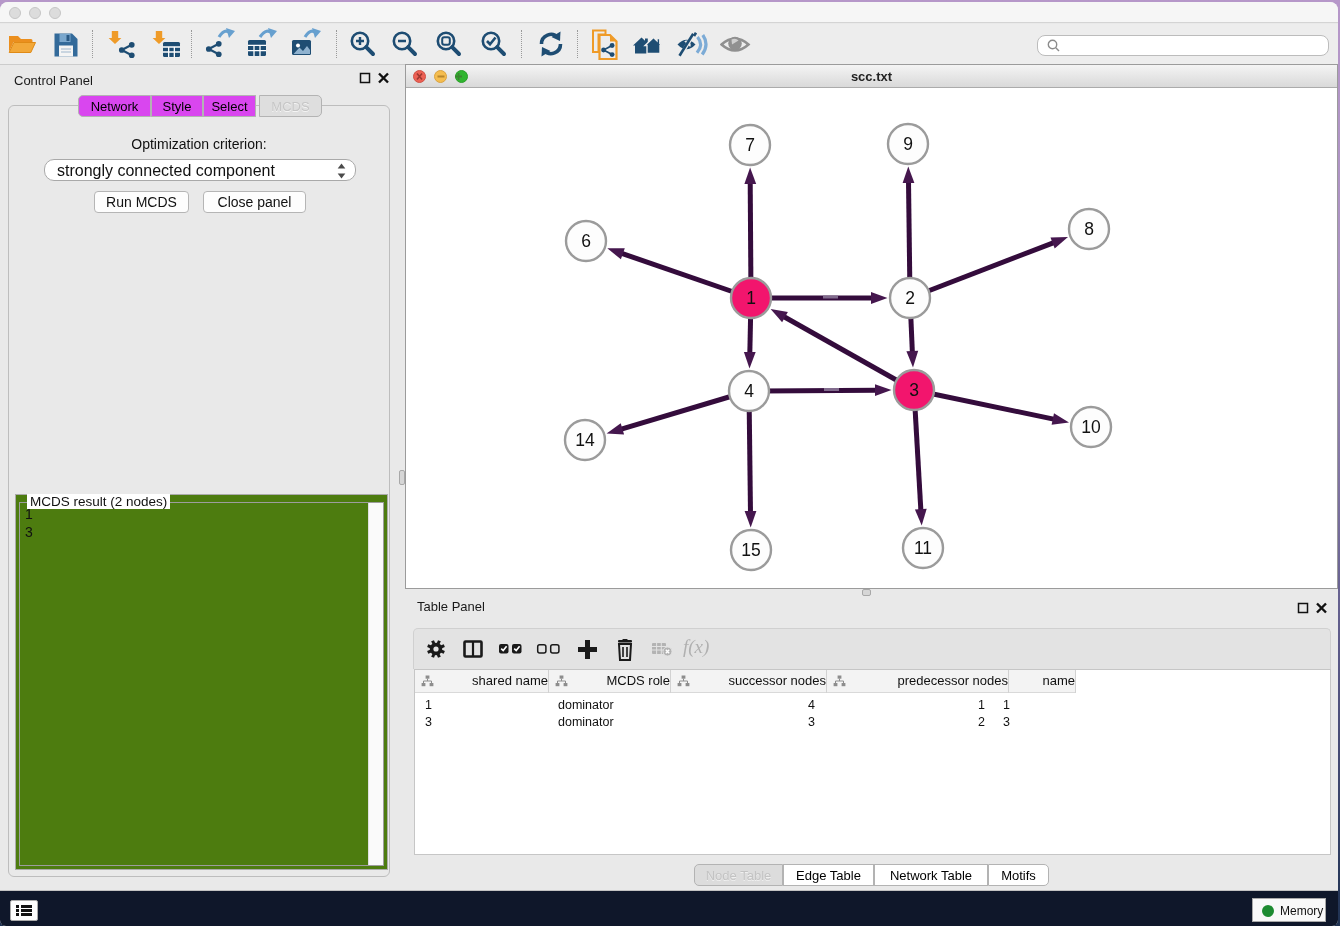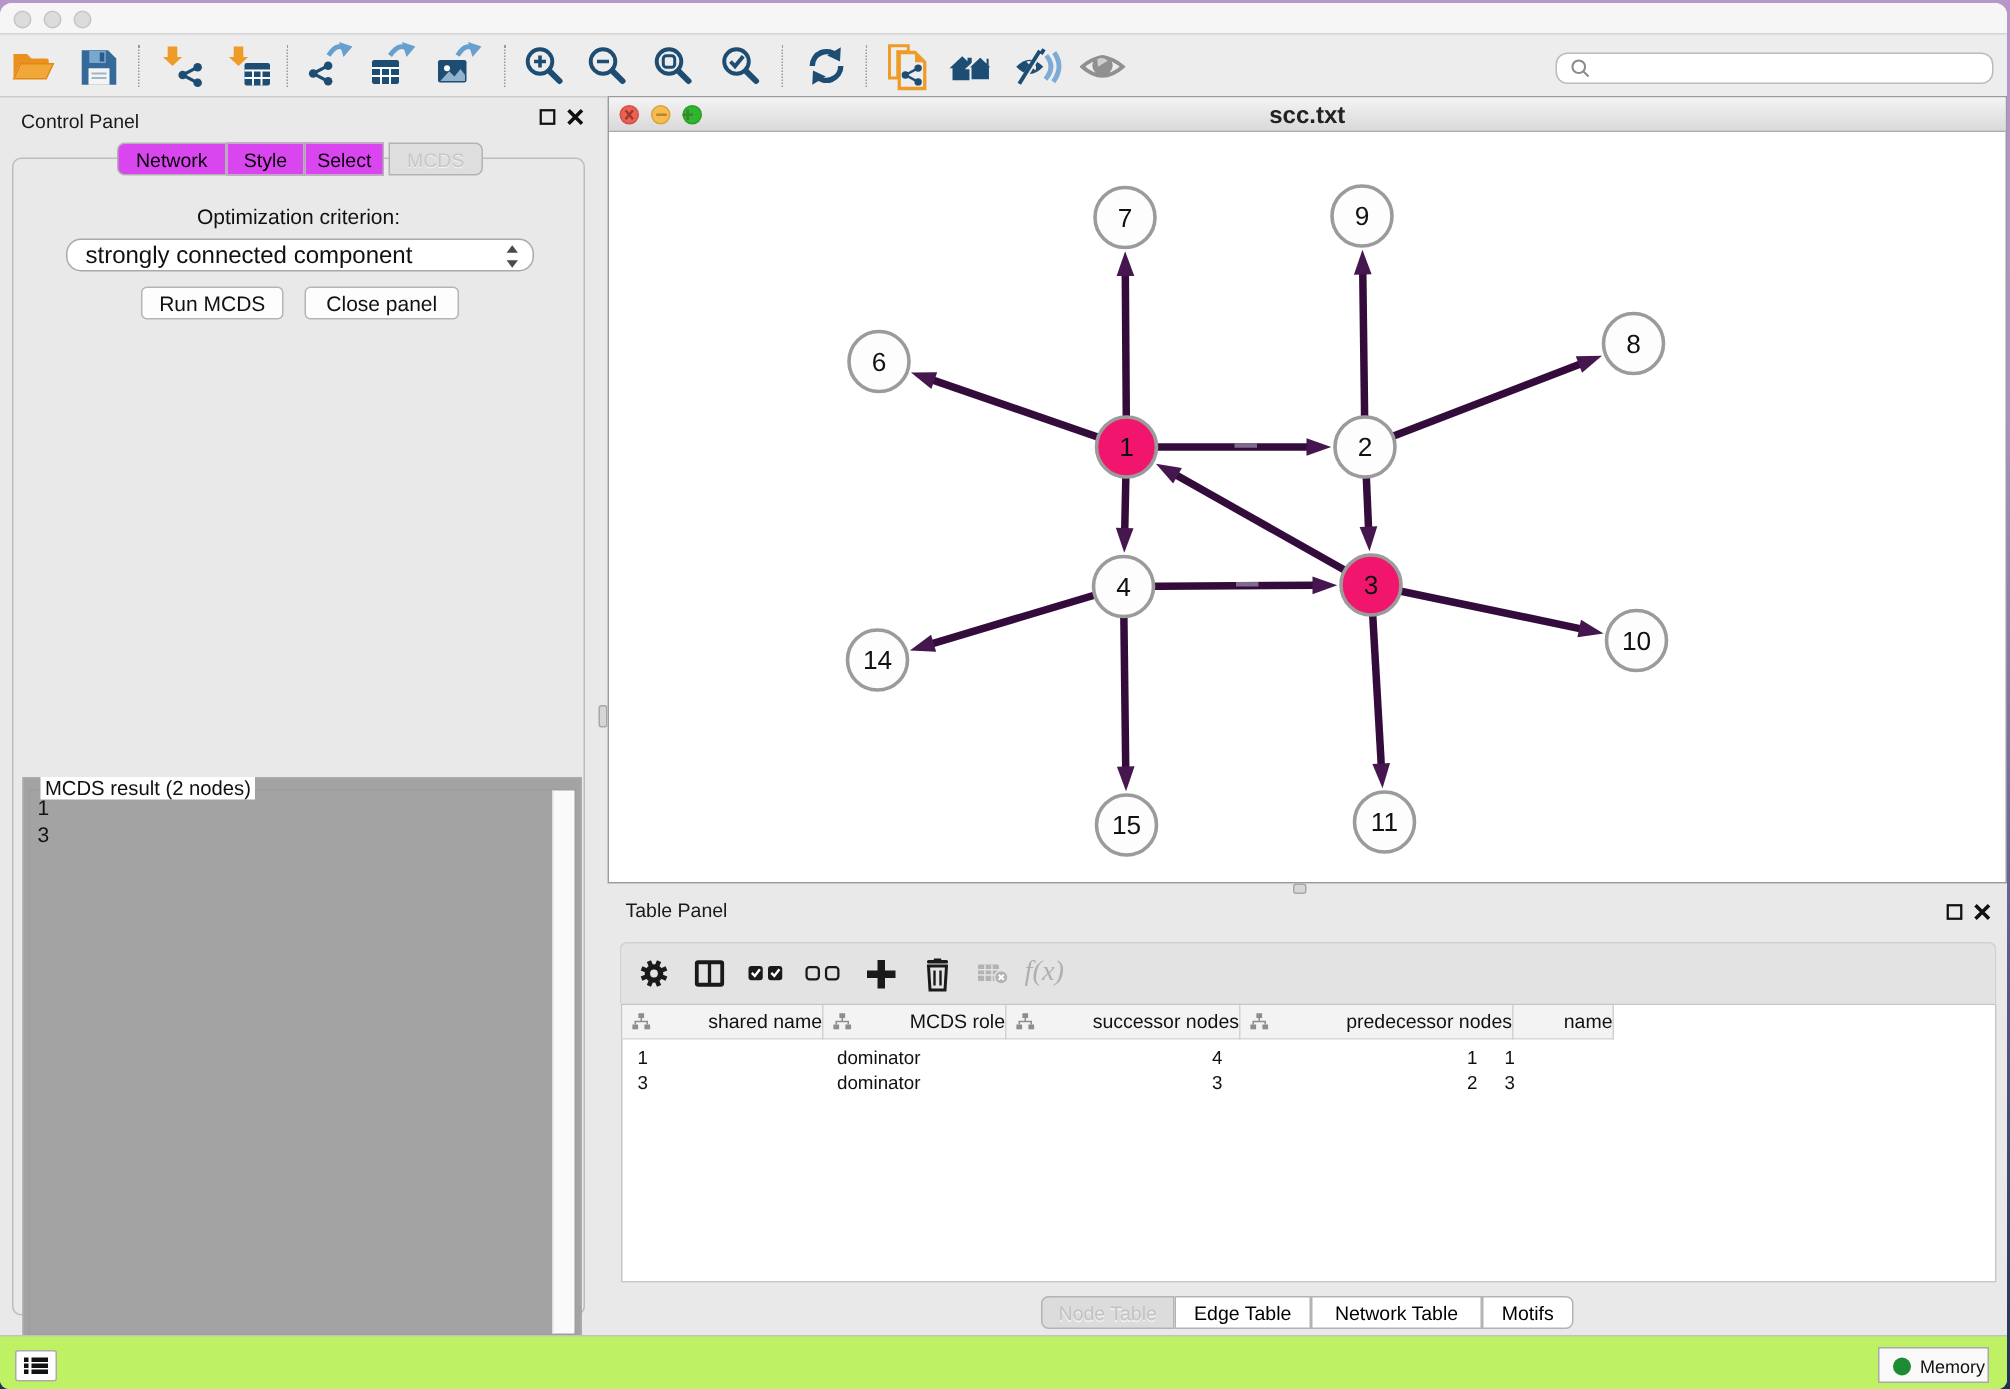--- a/index.html
+++ b/index.html
@@ -6,41 +6,41 @@
 html,body { width:1340px; height:926px; overflow:hidden; }
 body { background:linear-gradient(180deg,#b697c9 0%,#ab92c2 30%,#5c5a88 70%,#1f3252 100%); font-family:"Liberation Sans",sans-serif; }
 #win { position:absolute; left:0; top:2px; width:1338px; height:924px; background:#e9e9e9; border-radius:8px 8px 6px 6px; overflow:hidden; }
 .abs { position:absolute; }
 #titlebar { position:absolute; left:0; top:0; width:100%; height:21px; background:#f6f6f6; border-bottom:1px solid #d4d4d4; }
 .light { position:absolute; top:5px; width:12px; height:12px; border-radius:50%; background:#dcdcdc; border:1px solid #c5c5c5; }
 #title { position:absolute; top:4px; left:0; width:100%; text-align:center; font-size:13px; color:#a8aeb5; }
 #toolbar { position:absolute; left:0; top:22px; width:100%; height:41px; background:#ededed; border-bottom:1px solid #cccccc; }
 .tsep { position:absolute; top:6px; height:28px; width:0; border-left:1px dotted #9a9a9a; }
 #search { position:absolute; left:1037px; top:11px; width:292px; height:21px; background:#fff; border:1px solid #bcbcbc; border-radius:8px; }
-#status { position:absolute; left:0; top:888px; width:100%; height:36px; background:#bef264; border-top:1px solid #c2c2c2; }
+#status { position:absolute; left:0; top:888px; width:100%; height:36px; background:#0f172a; border-top:1px solid #c2c2c2; }
 #listbtn { position:absolute; left:10px; top:9px; width:28px; height:21px; background:#fdfdfd; border:1px solid #ababab; border-radius:2px; }
 #membtn { position:absolute; left:1252px; top:7px; width:74px; height:24px; background:#f9f9f9; border:1px solid #a9a9a9; font-size:12px; color:#111; }
 #membtn .dot { position:absolute; left:9px; top:6px; width:12px; height:12px; border-radius:50%; background:#1d8b31; }
 #membtn .txt { position:absolute; left:27px; top:5px; }
 #cp-title { position:absolute; left:14px; top:71px; font-size:13px; color:#1a1a1a; }
 #cp-body { position:absolute; left:8px; top:103px; width:382px; height:772px; border:1px solid #bdbdbd; border-radius:6px; background:#e9e9e9; }
 #cp-tabs { position:absolute; left:78px; top:93px; height:22px; }
 .tab { position:absolute; top:0; height:22px; border:1px solid #b3b3b3; background:#d946ef; font-size:13px; color:#000; text-align:center; line-height:21px; }
 .tab.sel { background:#dedede; color:#c6c6c6; text-shadow:0 1px 0 #f4f4f4; }
 #opt-label { position:absolute; left:8px; top:134px; width:382px; text-align:center; font-size:14px; color:#111; }
 #dropdown { position:absolute; left:44px; top:157px; width:312px; height:22px; background:#fff; border:1px solid #a9a9a9; border-radius:10px; font-size:16px; color:#111; }
 #dropdown .dtxt { position:absolute; left:12px; top:2px; }
 .btn { position:absolute; height:22px; background:#fdfdfd; border:1px solid #b5b5b5; border-radius:4px; font-size:14px; color:#111; text-align:center; line-height:20px; }
-#mcds-box { position:absolute; left:15px; top:492px; width:373px; height:376px; background:#a3a3a3; border:1px solid #ababab;margin-top:24px; }
+#mcds-box { position:absolute; left:15px; top:492px; width:373px; height:376px; background:#4d7c0f; border:1px solid #ababab; }
 #mcds-inner { position:absolute; left:3px; top:7px; right:3px; bottom:3px; border:1px solid #9d9d9d; }
 #mcds-legend { position:absolute; left:7px; top:-9px; background:#fff; padding:0 3px; font-size:13.5px; color:#111; }
 #mcds-scroll { position:absolute; right:0px; top:0px; width:15px; height:100%; background:#fafafa; border-left:1px solid #e0e0e0; }
 #netframe { position:absolute; left:405px; top:62px; width:933px; height:525px; border:1px solid #9b9b9b; background:#fff; }
 #nettitle { position:absolute; left:0; top:0; width:100%; height:23px; background:linear-gradient(#f4f4f4,#d9d9d9); border-bottom:1px solid #ababab; }
-#nettitle .t { position:absolute; width:100%; text-align:center; top:4px; font-size:16px; font-weight:bold; color:#222; }
+#nettitle .t { position:absolute; width:100%; text-align:center; top:4px; font-size:13px; font-weight:bold; color:#222; }
 .tl { position:absolute; top:5px; width:13px; height:13px; border-radius:50%; }
 #tp-title { position:absolute; left:417px; top:597px; font-size:13px; color:#1a1a1a; }
 #tp-toolbar { position:absolute; left:413px; top:626px; width:918px; height:41px; background:#e3e3e3; border:1px solid #d0d0d0; border-bottom:none; border-radius:5px 5px 0 0; }
 #tp-table { position:absolute; left:414px; top:667px; width:917px; height:186px; background:#fff; border:1px solid #c6c6c6; }
 #tp-head { position:absolute; left:0; top:0; width:661px; height:23px; background:#f3f3f3; border-bottom:1px solid #d9d9d9; font-size:13px; color:#111; }
 .hcell { position:absolute; top:0; height:23px; border-right:1px solid #d2d2d2; text-align:right; line-height:22px; }
 .trow { position:absolute; height:17px; font-size:12.5px; color:#111; }
 .tcell { position:absolute; top:1px; }
 #tp-tabs { position:absolute; top:862px; left:694px; height:22px; }
 .btab { position:absolute; top:0; height:22px; border:1px solid #b3b3b3; background:#fff; font-size:13px; color:#000; text-align:center; line-height:21px; }

